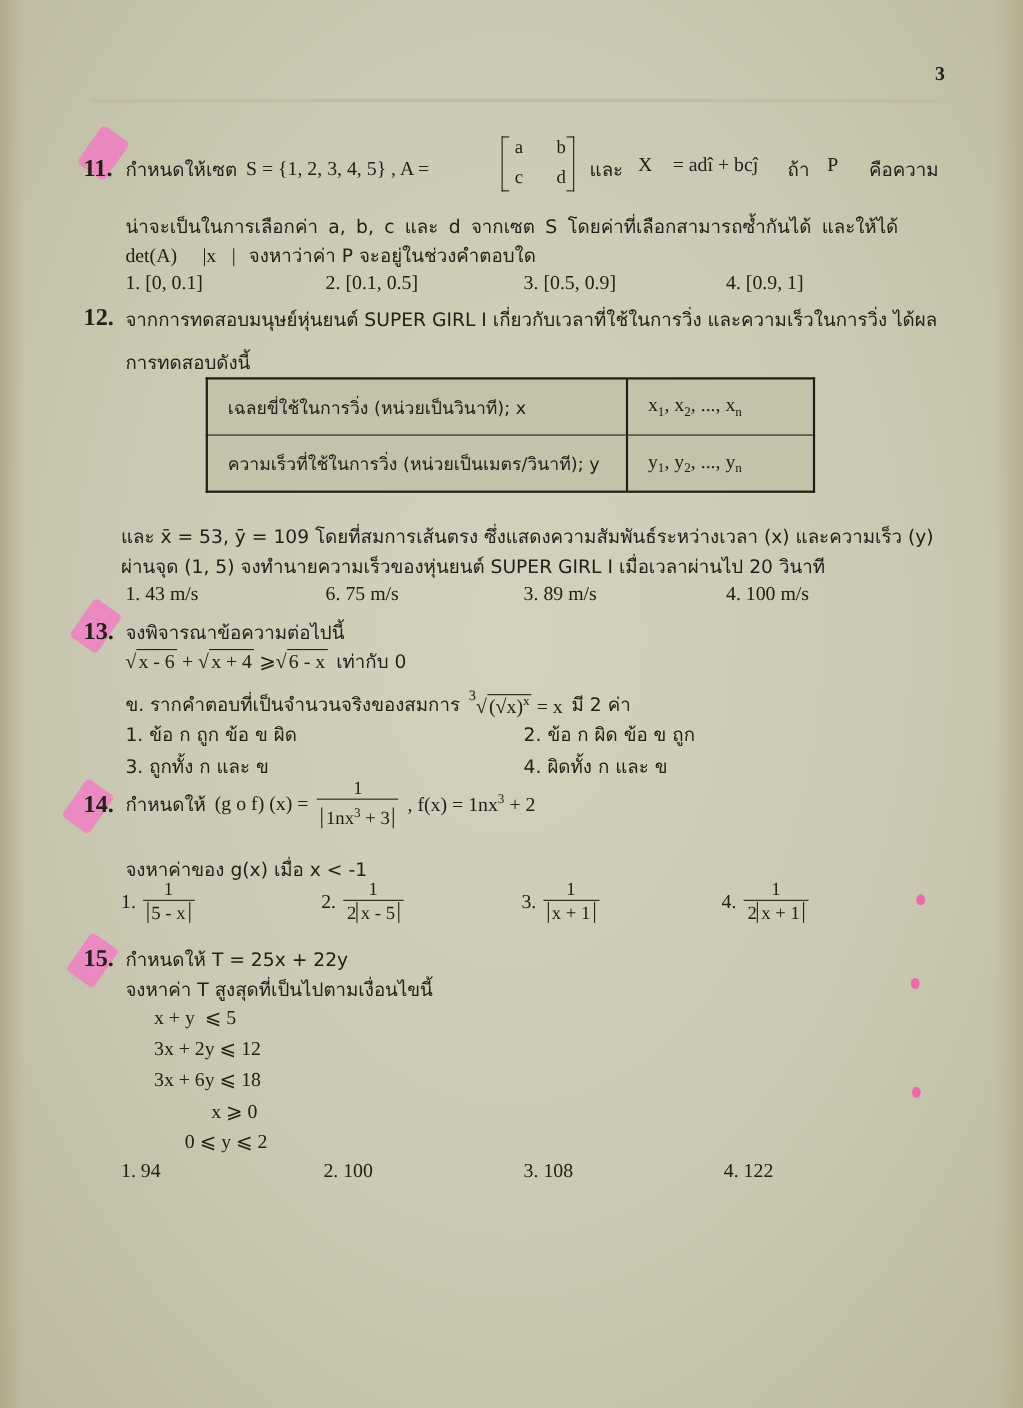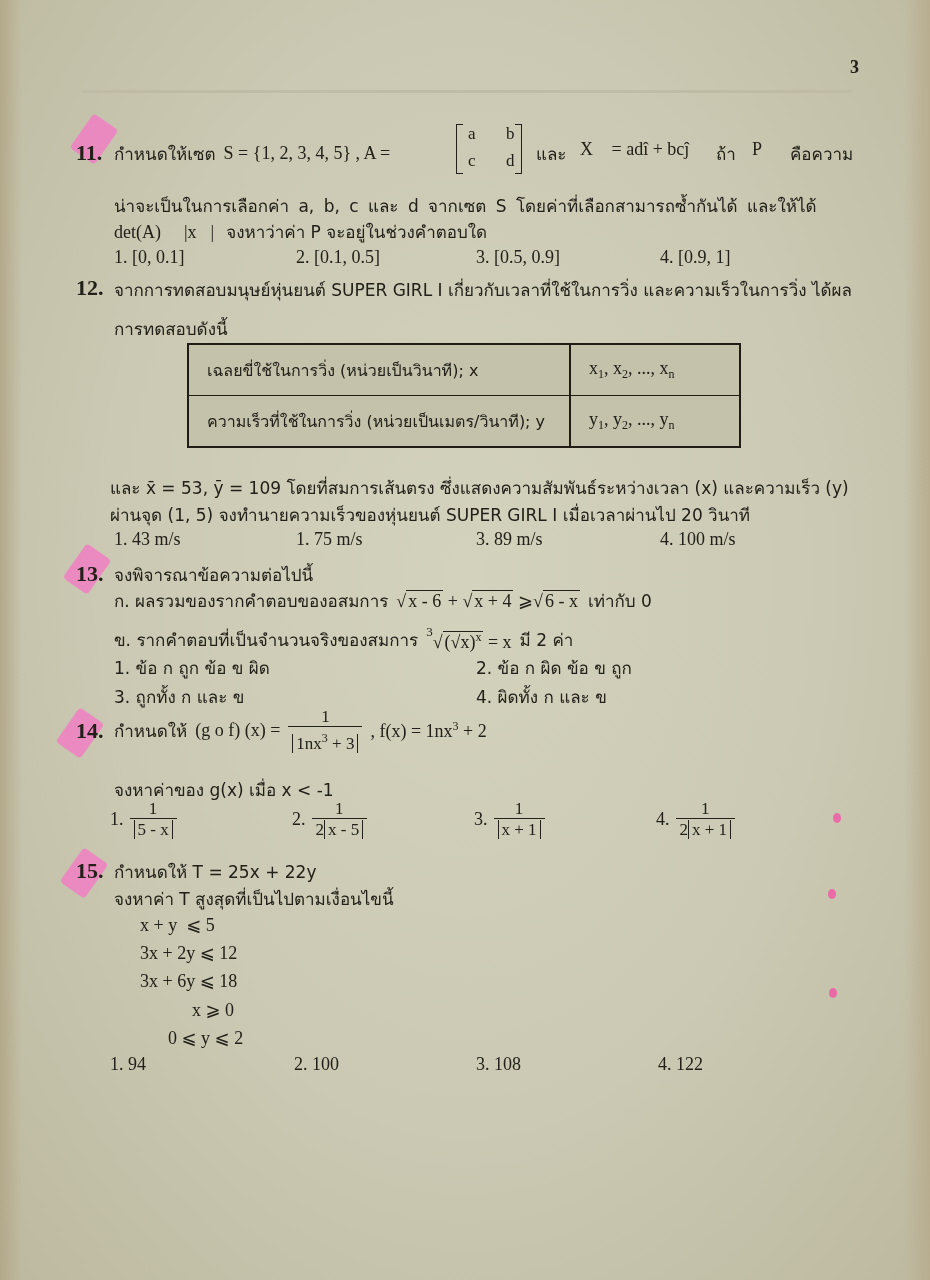--- a/index.html
+++ b/index.html
@@ -124,31 +124,30 @@
           <span>y</span><sub>2</sub>, ...,
           <span>y</span><sub>n</sub>
         </td>
       </tr>
     </tbody>
       </table>
 
     <div class="abs line" style="left:110px; top:474px;">และ x̄ = 53, ȳ = 109 โดยที่สมการเส้นตรง ซึ่งแสดงความสัมพันธ์ระหว่างเวลา (x) และความเร็ว (y)</div>
     <div class="abs line" style="left:110px; top:501px;">ผ่านจุด (1, 5) จงทำนายความเร็วของหุ่นยนต์ SUPER GIRL I เมื่อเวลาผ่านไป 20 วินาที</div>
     <div class="abs math" style="left:114px; top:529px;">1. 43 m/s</div>
-    <div class="abs math" style="left:296px; top:529px;">1. 75 m/s</div>
+    <div class="abs math" style="left:296px; top:529px;">6. 75 m/s</div>
     <div class="abs math" style="left:476px; top:529px;">3. 89 m/s</div>
     <div class="abs math" style="left:660px; top:529px;">4. 100 m/s</div>
   </section>
 
   <section>
     <div class="abs qnum" style="left:76px; top:561px;">13.</div>
     <div class="abs line" style="left:114px; top:561px;">จงพิจารณาข้อความต่อไปนี้</div>
 
     <div class="abs" style="left:114px; top:587px; display:flex; align-items:baseline; gap:8px;">
-      <span class="line">ก. ผลรวมของรากคำตอบของอสมการ</span>
       <span class="math">√<span class="sqrt">x - 6</span> <span>+</span> √<span class="sqrt">x + 4</span> <span>⩾</span>√<span class="sqrt">6 - x</span></span>
       <span class="line">เท่ากับ 0</span>
     </div>
 
     <div class="abs" style="left:114px; top:624px; display:flex; align-items:flex-end; gap:8px;">
       <span class="line">ข. รากคำตอบที่เป็นจำนวนจริงของสมการ</span>
       <span class="math"><sup style="font-size:13px; vertical-align:12px;">3</sup>√<span class="sqrt"><span>(√x)</span><sup>x</sup></span> <span>= x</span></span>
       <span class="line">มี 2 ค่า</span>
     </div>
 

